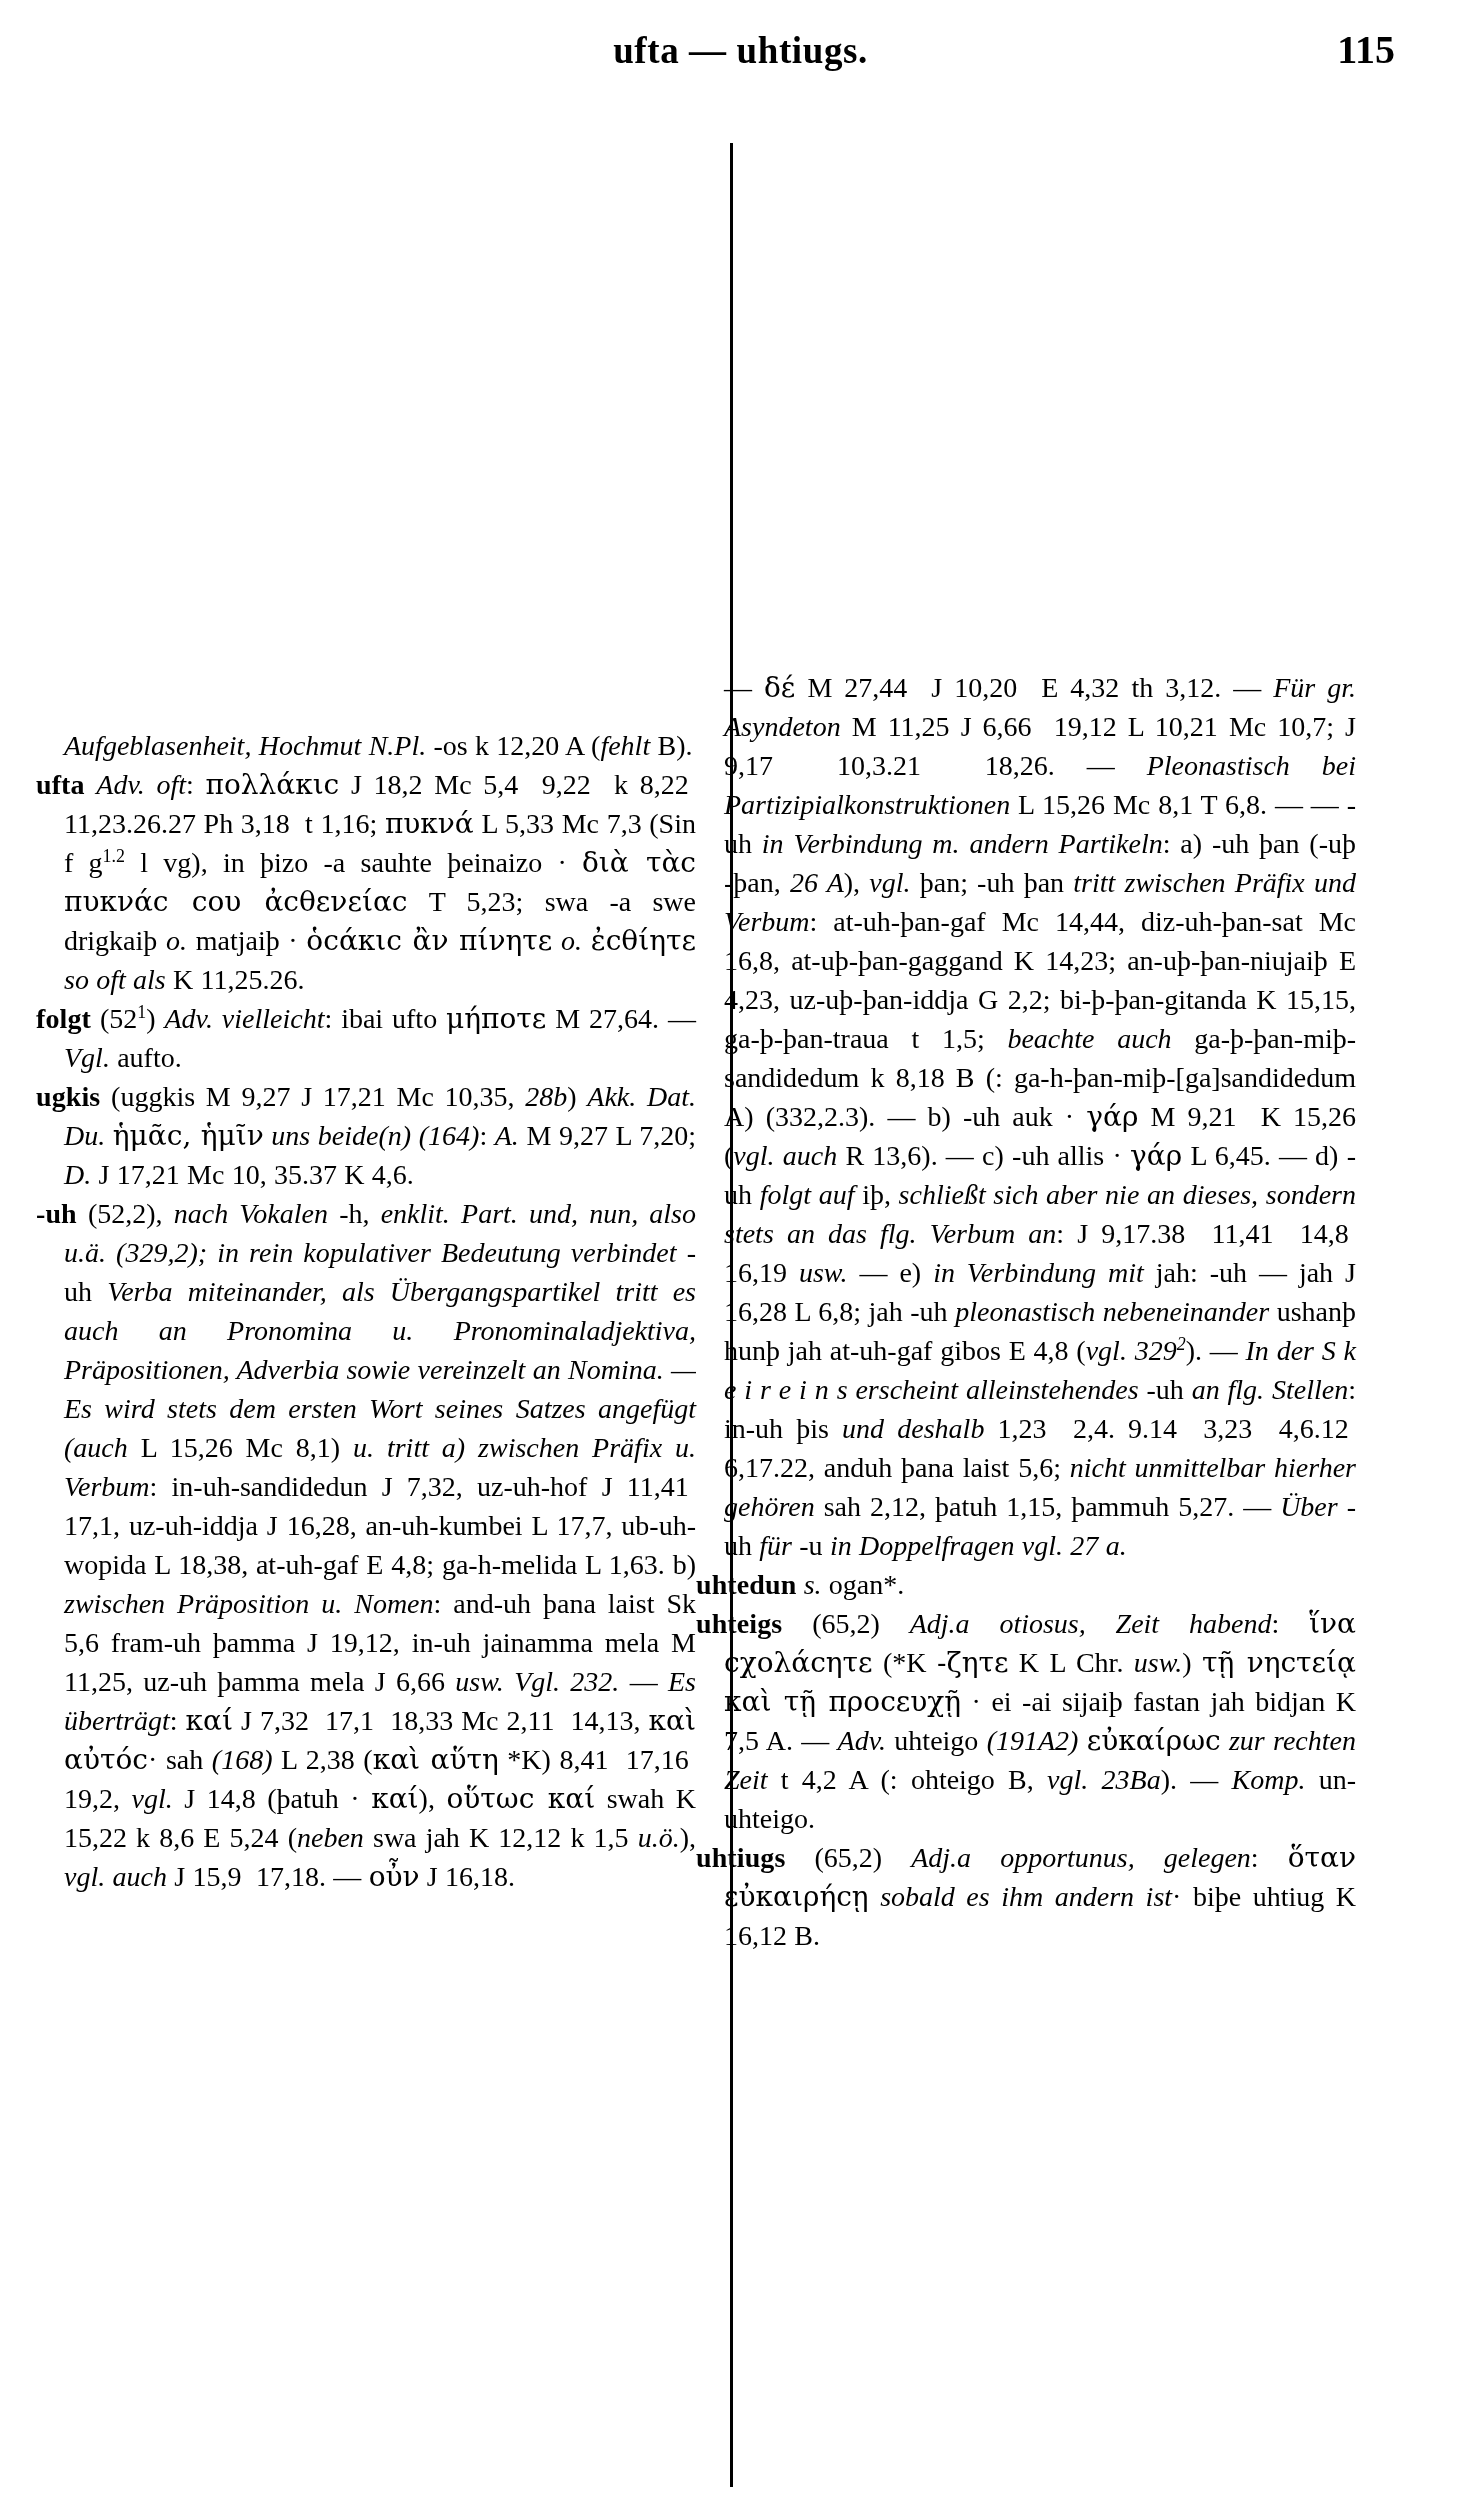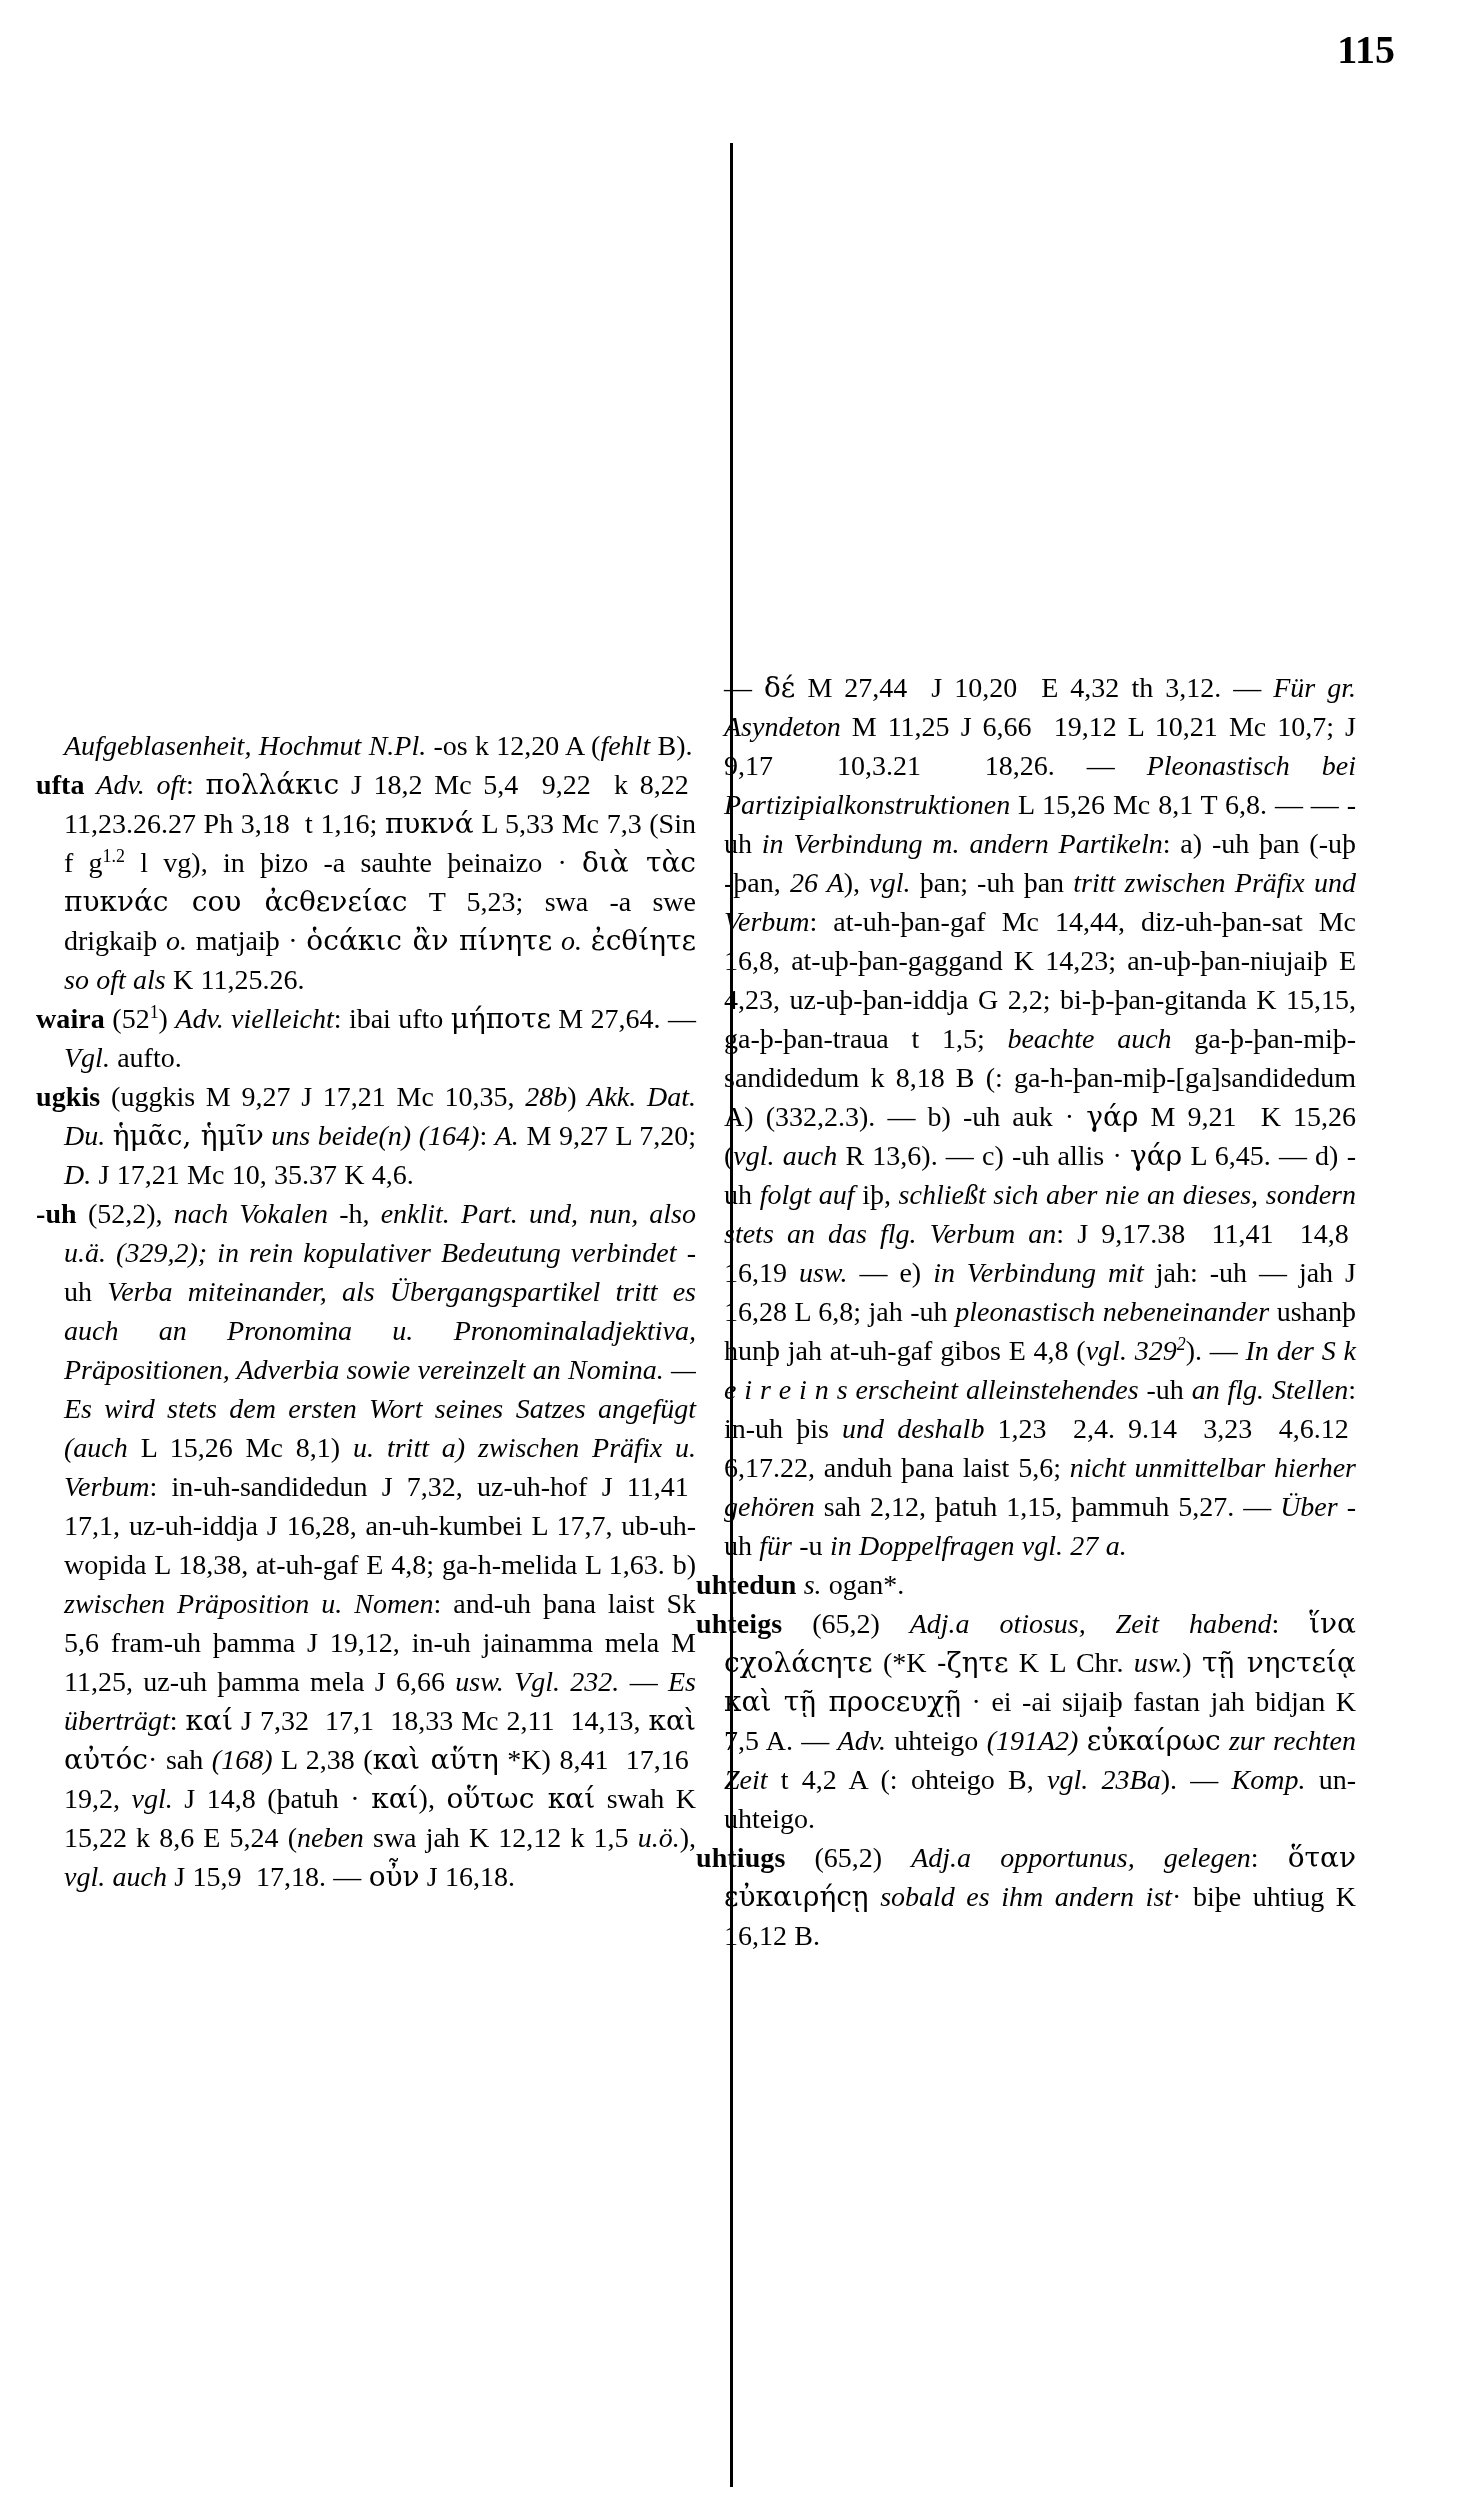--- a/index.html
+++ b/index.html
@@ -101,32 +101,33 @@
   i, .it { font-style: italic; }
   .gk  { font-style: normal; font-family: "DejaVu Serif", "Liberation Serif", serif; }
   .sup { font-size: 0.64em; vertical-align: super; line-height: 0; }
 </style>
 </head>
 <body>
 
 <div class="page">
 
   <div class="runhead">
+    <div class="rh-title">ufta — uhtiugs.</div>
     <div class="rh-pageno">115</div>
   </div>
 
   <div class="col-rule"></div>
 
   <div class="columns">
 
     <div class="col col-left">
       <div id="left-entries">
           <p class="entry cont"><span><i>Aufgeblasenheit, Hochmut N.Pl.</i> -os k 12,20 A (<i>fehlt</i> B).</span></p>
           <p class="entry"><span class="hw">ufta</span> <span><i>Adv. oft</i>: <span class="gk">πολλάκιϲ</span> J 18,2 Mc 5,4&nbsp; 9,22&nbsp; k 8,22&nbsp; 11,23.26.27 Ph 3,18&nbsp; t 1,16; <span class="gk">πυκνά</span> L 5,33 Mc 7,3 (Sin f g<span class="sup">1.2</span> l vg), in þizo -a sauhte þeinaizo · <span class="gk">διὰ τὰϲ πυκνάϲ ϲου ἀϲθενείαϲ</span> T 5,23; swa -a swe drigkaiþ <i>o.</i> matjaiþ · <span class="gk">ὁϲάκιϲ ἂν πίνητε</span> <i>o.</i> <span class="gk">ἐϲθίητε</span> <i>so oft als</i> K 11,25.26.</span></p>
-          <p class="entry"><span class="hw">waira</span> <span>(52<span class="sup">1</span>) <i>Adv. vielleicht</i>: ibai ufto <span class="gk">μήποτε</span> M 27,64. — <i>Vgl.</i> aufto.</span></p>
+          <p class="entry"><span class="hw">folgt</span> <span>(52<span class="sup">1</span>) <i>Adv. vielleicht</i>: ibai ufto <span class="gk">μήποτε</span> M 27,64. — <i>Vgl.</i> aufto.</span></p>
           <p class="entry"><span class="hw">ugkis</span> <span>(uggkis M 9,27 J 17,21 Mc 10,35, <i>28b</i>) <i>Akk. Dat. Du.</i> <span class="gk">ἡμᾶϲ, ἡμῖν</span> <i>uns beide(n)</i> <i>(164)</i>: <i>A.</i> M 9,27 L 7,20; <i>D.</i> J 17,21 Mc 10, 35.37 K 4,6.</span></p>
           <p class="entry"><span class="hw">-uh</span> <span>(52,2), <i>nach Vokalen</i> -h, <i>enklit. Part. und, nun, also u.ä. (329,2); in rein kopulativer Bedeutung verbindet</i> -uh <i>Verba miteinander, als Übergangspartikel tritt es auch an Pronomina u. Pronominaladjektiva, Präpositionen, Adverbia sowie vereinzelt an Nomina. — Es wird stets dem ersten Wort seines Satzes angefügt (auch</i> L 15,26 Mc 8,1) <i>u. tritt a) zwischen Präfix u. Verbum</i>: in-uh-sandidedun J 7,32, uz-uh-hof J 11,41&nbsp; 17,1, uz-uh-iddja J 16,28, an-uh-kumbei L 17,7, ub-uh-wopida L 18,38, at-uh-gaf E 4,8; ga-h-melida L 1,63. b) <i>zwischen Präposition u. Nomen</i>: and-uh þana laist Sk 5,6 fram-uh þamma J 19,12, in-uh jainamma mela M 11,25, uz-uh þamma mela J 6,66 <i>usw. Vgl. 232.</i> — <i>Es überträgt</i>: <span class="gk">καί</span> J 7,32&nbsp; 17,1&nbsp; 18,33 Mc 2,11&nbsp; 14,13, <span class="gk">καὶ αὐτόϲ</span>· sah <i>(168)</i> L 2,38 (<span class="gk">καὶ αὕτη</span> *K) 8,41&nbsp; 17,16&nbsp; 19,2, <i>vgl.</i> J 14,8 (þatuh · <span class="gk">καί</span>), <span class="gk">οὕτωϲ καί</span> swah K 15,22 k 8,6 E 5,24 (<i>neben</i> swa jah K 12,12 k 1,5 <i>u.ö.</i>), <i>vgl. auch</i> J 15,9&nbsp; 17,18. — <span class="gk">οὖν</span> J 16,18.</span></p>
         </div>
     </div>
 
     <div class="col col-right">
       <div id="right-entries">
           <p class="entry cont"><span>— <span class="gk">δέ</span> M 27,44&nbsp; J 10,20&nbsp; E 4,32 th 3,12. — <i>Für gr. Asyndeton</i> M 11,25 J 6,66&nbsp; 19,12 L 10,21 Mc 10,7; J 9,17&nbsp; 10,3.21&nbsp; 18,26. — <i>Pleonastisch bei Partizipialkonstruktionen</i> L 15,26 Mc 8,1 T 6,8. — — -uh <i>in Verbindung m. andern Partikeln</i>: a) -uh þan (-uþ -þan, <i>26 A</i>), <i>vgl.</i> þan; -uh þan <i>tritt zwischen Präfix und Verbum</i>: at-uh-þan-gaf Mc 14,44, diz-uh-þan-sat Mc 16,8, at-uþ-þan-gaggand K 14,23; an-uþ-þan-niujaiþ E 4,23, uz-uþ-þan-iddja G 2,2; bi-þ-þan-gitanda K 15,15, ga-þ-þan-traua t 1,5; <i>beachte auch</i> ga-þ-þan-miþ-sandidedum k 8,18 B (: ga-h-þan-miþ-[ga]sandidedum A) (332,2.3). — b) -uh auk · <span class="gk">γάρ</span> M 9,21&nbsp; K 15,26 (<i>vgl. auch</i> R 13,6). — c) -uh allis · <span class="gk">γάρ</span> L 6,45. — d) -uh <i>folgt auf</i> iþ, <i>schließt sich aber nie an dieses, sondern stets an das flg. Verbum an</i>: J 9,17.38&nbsp; 11,41&nbsp; 14,8&nbsp; 16,19 <i>usw.</i> — e) <i>in Verbindung mit</i> jah: -uh — jah J 16,28 L 6,8; jah -uh <i>pleonastisch nebeneinander</i> ushanþ hunþ jah at-uh-gaf gibos E 4,8 (<i>vgl. 329<span class="sup">2</span></i>). — <i>In der S k e i r e i n s erscheint alleinstehendes</i> -uh <i>an flg. Stellen</i>: in-uh þis <i>und deshalb</i> 1,23&nbsp; 2,4. 9.14&nbsp; 3,23&nbsp; 4,6.12&nbsp; 6,17.22, anduh þana laist 5,6; <i>nicht unmittelbar hierher gehören</i> sah 2,12, þatuh 1,15, þammuh 5,27. — <i>Über</i> -uh <i>für</i> -u <i>in Doppelfragen vgl. 27 a.</i></span></p>
           <p class="entry"><span class="hw">uhtedun</span> <span><i>s.</i> ogan*.</span></p>
           <p class="entry"><span class="hw">uhteigs</span> <span>(65,2) <i>Adj.a otiosus, Zeit habend</i>: <span class="gk">ἵνα ϲχολάϲητε</span> (*K <span class="gk">-ζητε</span> K L Chr. <i>usw.</i>) <span class="gk">τῇ νηϲτείᾳ καὶ τῇ προϲευχῇ</span> · ei -ai sijaiþ fastan jah bidjan K 7,5 A. — <i>Adv.</i> uhteigo <i>(191A2)</i> <span class="gk">εὐκαίρωϲ</span> <i>zur rechten Zeit</i> t 4,2 A (: ohteigo B, <i>vgl. 23Ba</i>). — <i>Komp.</i> un-uhteigo.</span></p>

